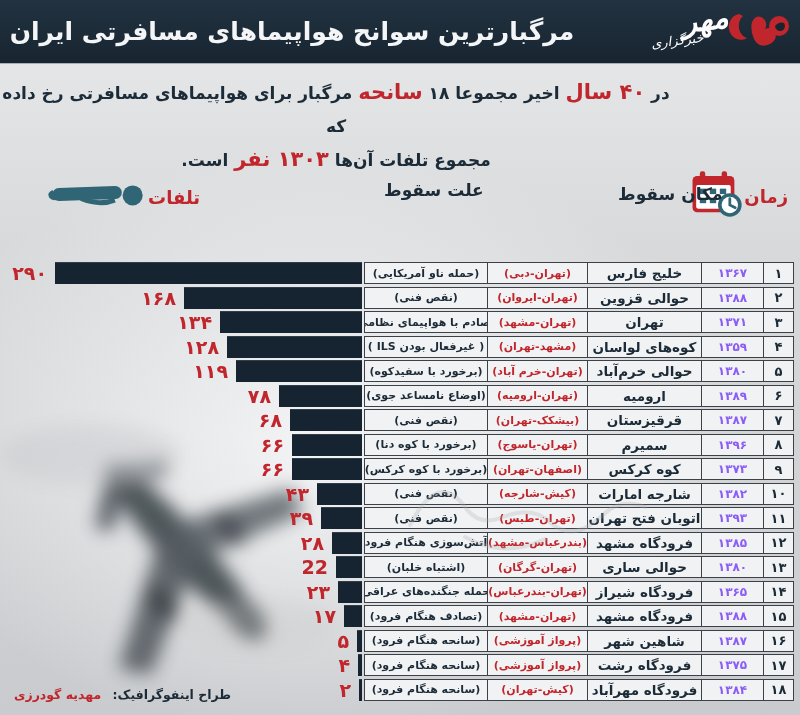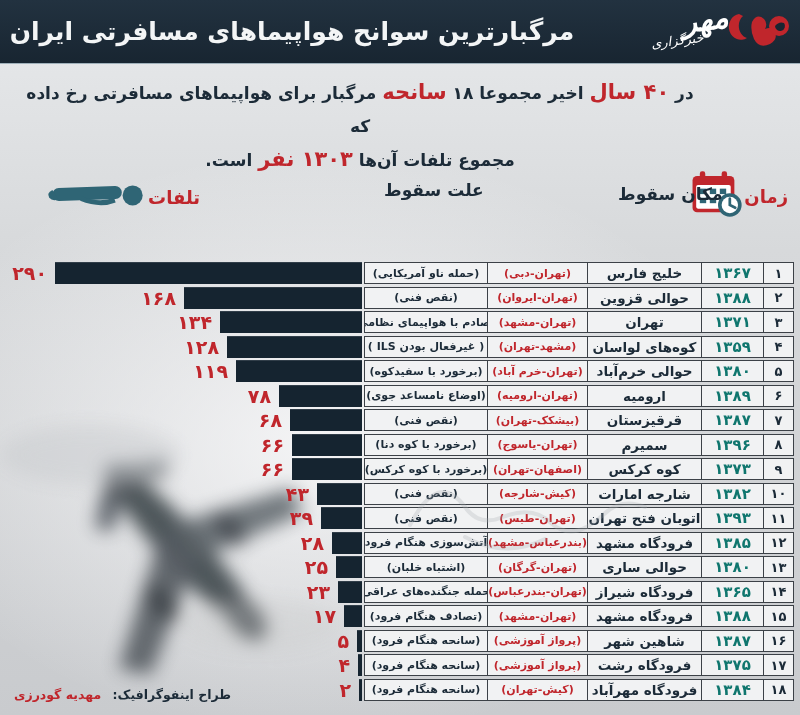--- a/index.html
+++ b/index.html
@@ -28,21 +28,21 @@
     position:absolute; right:72px; top:2px; color:#ffffff; direction:rtl;
     font-size:30px; font-weight:bold; font-style:italic; transform:rotate(-7deg);
   }
   .agency-small{
     position:absolute; right:96px; top:33px; color:#ffffff; direction:rtl;
     font-size:13px; font-style:italic; transform:rotate(-7deg);
   }
   
   .intro{
     position:absolute; top:76px; left:0; width:672px; z-index:5;
-    text-align:center; direction:rtl; color:#1c2b38; font-weight:bold;margin-left:24px;
+    text-align:center; direction:rtl; color:#1c2b38; font-weight:bold;
   }
   .intro .line{font-size:17px; line-height:33px;}
   .intro .em{color:#c0262c; font-size:21px;}
   
   .legend-group{position:absolute; display:flex; flex-direction:row; align-items:center; z-index:5;}
   .legend-label{font-weight:bold; direction:rtl; white-space:nowrap;}
   .lab-red{color:#c0262c; font-size:18px;}
   .lab-navy{color:#1c2b38; font-size:17px;margin-left:24px;}
   .lg-time{top:168px; left:688px; width:100px;}
   .lg-loc{top:166px; left:594px; width:98px;}
@@ -64,21 +64,21 @@
     width:430px; flex:none; display:flex; direction:rtl;
     background:#f1f2f3; border:1px solid #3c4147; box-sizing:border-box;
   }
   .cell{
     display:flex; align-items:center; justify-content:center;
     box-sizing:border-box; border-left:1px solid #3c4147;
     white-space:nowrap; overflow:hidden; direction:rtl;
   }
   .cell:last-child{border-left:none;}
   .c-num{width:30px; color:#1c2b38; font-size:13px; font-weight:bold;}
-  .c-year{width:62px; color:#0f766e; font-size:15px; font-weight:bold;}
+  .c-year{width:62px; color:#8b5cf6; font-size:12px; font-weight:bold;}
   .c-loc{width:114px; color:#1c2b38; font-size:13.5px; font-weight:bold;}
   .c-route{width:100px; color:#c0262c; font-size:11px; font-weight:bold;}
   .c-cause{flex:1; color:#1c2b38; font-size:11px; font-weight:bold;}
   .barzone{flex:1; position:relative;}
   .bar{position:absolute; right:2px; top:0; bottom:0; background:#152430; border-top:1px solid rgba(255,255,255,.12);}
   .barnum{
     position:absolute; top:50%; transform:translateY(-50%);
     color:#c0262c; font-size:19px; font-weight:bold; white-space:nowrap; direction:rtl;
   }
   
@@ -370,21 +370,21 @@
     <div class="row">
       <div class="rtbl">
         <div class="cell c-num">۱۳</div>
         <div class="cell c-year">۱۳۸۰</div>
         <div class="cell c-loc">حوالی ساری</div>
         <div class="cell c-route">(تهران-گرگان)</div>
         <div class="cell c-cause">(اشتباه خلبان)</div>
       </div>
       <div class="barzone">
         <div class="bar" style="width: 26px;"></div>
-        <span class="barnum" style="right: 36px;">۲۵</span>
+        <span class="barnum" style="right: 36px;">22</span>
       </div>
     </div>
 
     <div class="row">
       <div class="rtbl">
         <div class="cell c-num">۱۴</div>
         <div class="cell c-year">۱۳۶۵</div>
         <div class="cell c-loc">فرودگاه شیراز</div>
         <div class="cell c-route">(تهران-بندرعباس)</div>
         <div class="cell c-cause">(حمله جنگنده‌های عراقی)</div>

